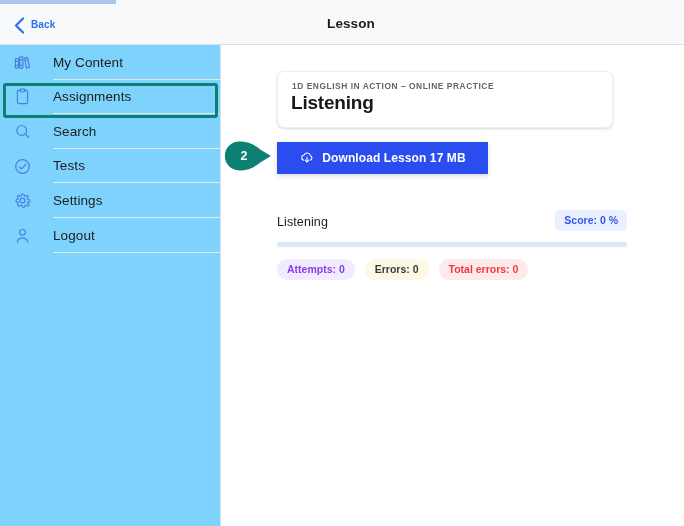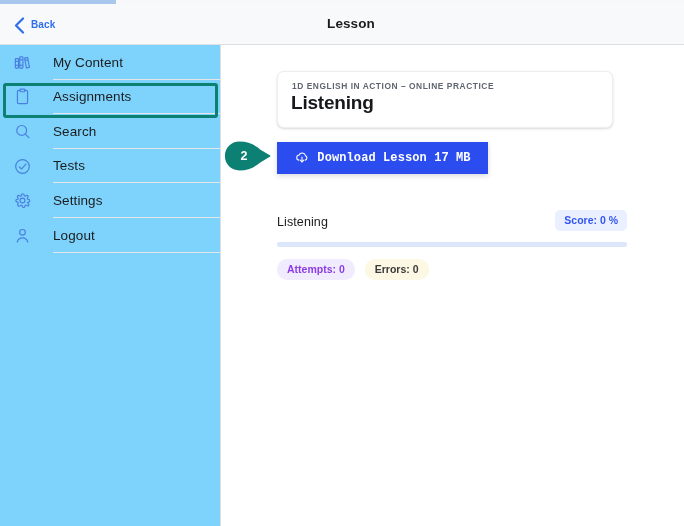--- a/index.html
+++ b/index.html
@@ -198,21 +198,21 @@
     background: #2b4df0;
     border: none;
     border-radius: 0;
     color: #ffffff;
     display: flex;
     align-items: center;
     justify-content: center;
     gap: 7px;
     cursor: pointer;
     box-shadow: 0 2px 5px rgba(16,24,40,0.16);
-    font-family: Liberation Mono, monospace;
+    font-family: Liberation Sans, sans-serif;
     padding: 16px;
   }
   .download-label {
     font-size: 12px;
     font-weight: 700;
     color: #ffffff;
     letter-spacing: 0.1px;
     line-height: 1;
   }
 
@@ -425,20 +425,21 @@
 
     <div class="progress-section">
       <div class="prog-title">Listening</div>
       <div class="score-badge">Score: 0 %</div>
       <div class="prog-track">
         <div class="prog-fill" style="width: 0%;"></div>
       </div>
       <div class="stats-row">
         <span class="stat-badge stat-attempts" style="background: rgb(241, 236, 253); color: rgb(139, 60, 232);">Attempts: 0</span>
         <span class="stat-badge stat-errors" style="background: rgb(252, 248, 227); color: rgb(58, 58, 58);">Errors: 0</span>
+        <span class="stat-badge stat-total" style="background: rgb(253, 234, 234); color: rgb(240, 57, 60);">Total errors: 0</span>
       </div>
     </div>
 
   </div>
 
   <div class="marker">
     <svg width="54" height="30" viewBox="0 0 54 30">
       <path d="M15.5 0.6 C24.6 0.6 31.3 4.1 36.5 8.7 L45.8 14.3 C46.9 14.9 46.9 15.2 45.8 15.8 L36.3 21.4 C31.1 25.9 24.5 29.4 15.5 29.4 C7.1 29.4 0.9 23.1 0.9 15 C0.9 6.9 7.1 0.6 15.5 0.6 Z" fill="#0d8074"></path>
     </svg>
     <span class="marker-num">2</span>

